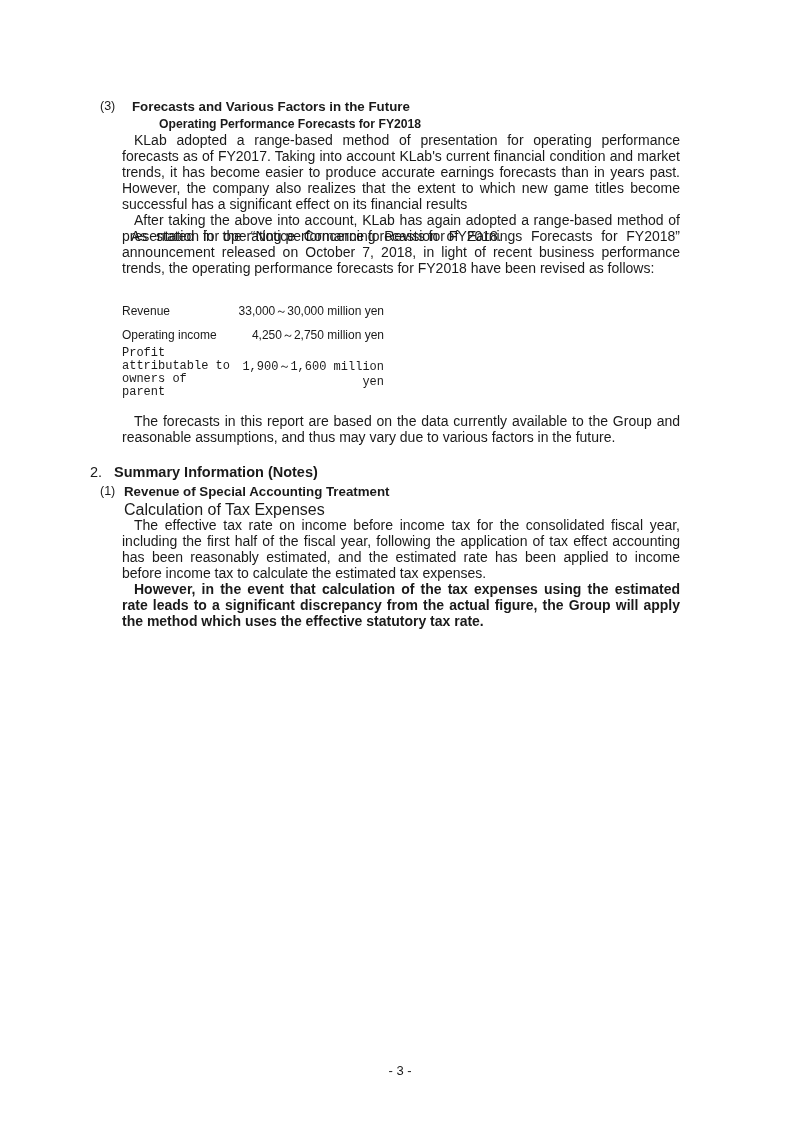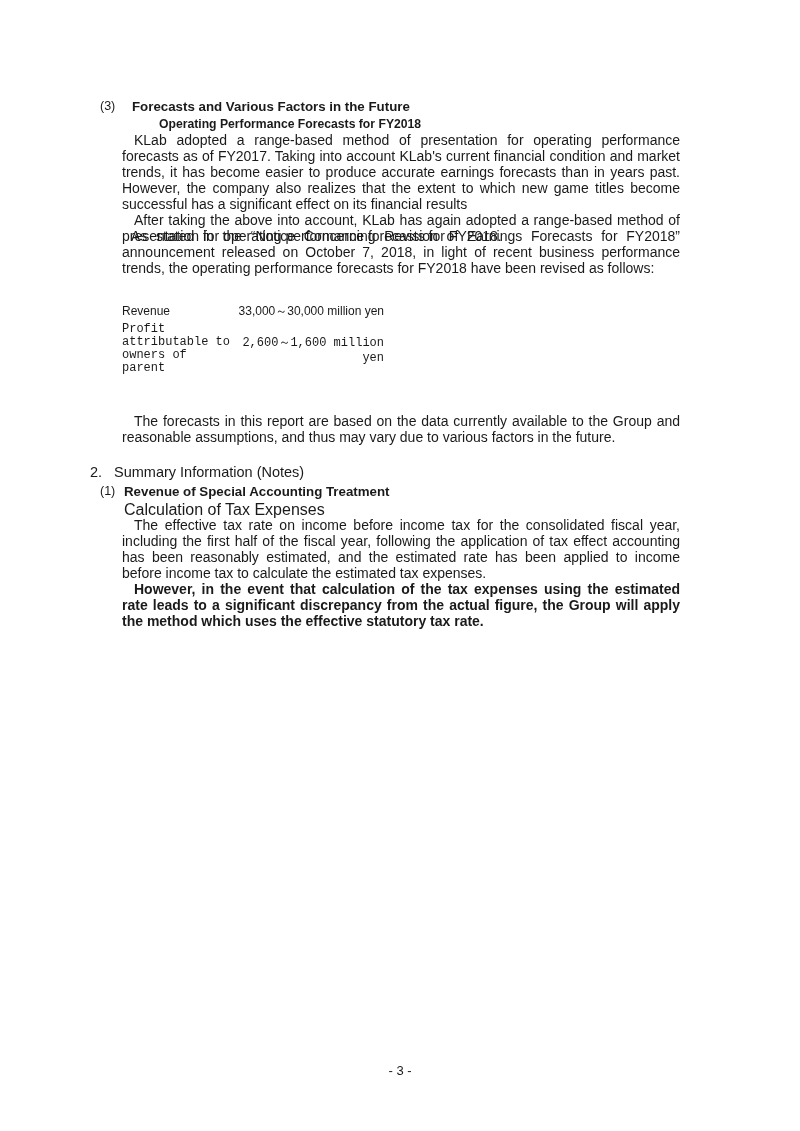--- a/index.html
+++ b/index.html
@@ -3,21 +3,21 @@
   <meta charset="utf-8">
   <style>
     html, body { margin: 0; padding: 0; background: #ffffff; }
     body {
       width: 800px; height: 1131px; position: relative; overflow: hidden;
       font-family: "Liberation Sans", "DejaVu Sans", sans-serif;
       color: #1a1a1a; font-size: 12px;
     }
     .abs { position: absolute; }
     .h3 { font-size: 13.3px; font-weight: bold; }
-    .h2 { font-size: 14.5px; font-weight: normal; }
+    .h2 { font-size: 14.5px; font-weight: bold; }
     .sub { font-size: 12.2px; font-weight: bold; font-weight: 600; margin-left: 25px; }
     .para {
       position: absolute; left: 122px; width: 558px;
       font-size: 14px; line-height: 16px; text-align: justify;
       text-align-last: left;
     }
     .para .ind { display: inline-block; width: 12px; }
     .num { position: absolute; font-size: 12.5px; }
     table.fc { position: absolute; left: 122px; top: 299px; border-collapse: collapse; font-size: 12px; }
     table.fc td { padding: 0; vertical-align: middle; }
@@ -37,26 +37,30 @@
 <div class="para" style="top:132px;"><span class="ind"></span><span>KLab adopted a range-based method of presentation for operating performance forecasts as of FY2017. Taking into account KLab's current financial condition and market trends, it has become easier to produce accurate earnings forecasts than in years past. However, the company also realizes that the extent to which new game titles become successful has a significant effect on its financial results</span></div>
 <div class="para" style="top:212px;"><span class="ind"></span><span>After taking the above into account, KLab has again adopted a range-based method of presentation for operating performance forecasts for FY2018.</span></div>
 <div class="para" style="top:228px;"><span class="ind" style="width:9px"></span><span>As stated in the “Notice Concerning Revision of Earnings Forecasts for FY2018” announcement released on October 7, 2018, in light of recent business performance trends, the operating performance forecasts for FY2018 have been revised as follows:</span></div>
 
 <table class="fc">
   <tbody>
       <tr class="r">
     <td class="lbl">Revenue</td>
     <td class="val">33,000～30,000 million yen</td>
   </tr>
+  <tr class="r">
+    <td class="lbl">Operating income</td>
+    <td class="val">4,250～2,750 million yen</td>
+  </tr>
   <tr class="r2">
     <td class="lbl">
       <div>Profit attributable to</div>
       <div>owners of parent</div>
     </td>
-    <td class="val">2,600～1,600 million yen</td>
+    <td class="val">1,900～1,600 million yen</td>
   </tr>
 </tbody>
   </table>
 
 <div class="para" style="top:413px;"><span class="ind"></span><span>The forecasts in this report are based on the data currently available to the Group and reasonable assumptions, and thus may vary due to various factors in the future.</span></div>
 
 <span class="abs" style="left:90px; top:464px; font-size:14.5px;">2.</span>
 <span class="abs h2" style="left:114px; top:464px;">Summary Information (Notes)</span>
 
 <span class="abs num" style="left:100px; top:484px;">(1)</span>

